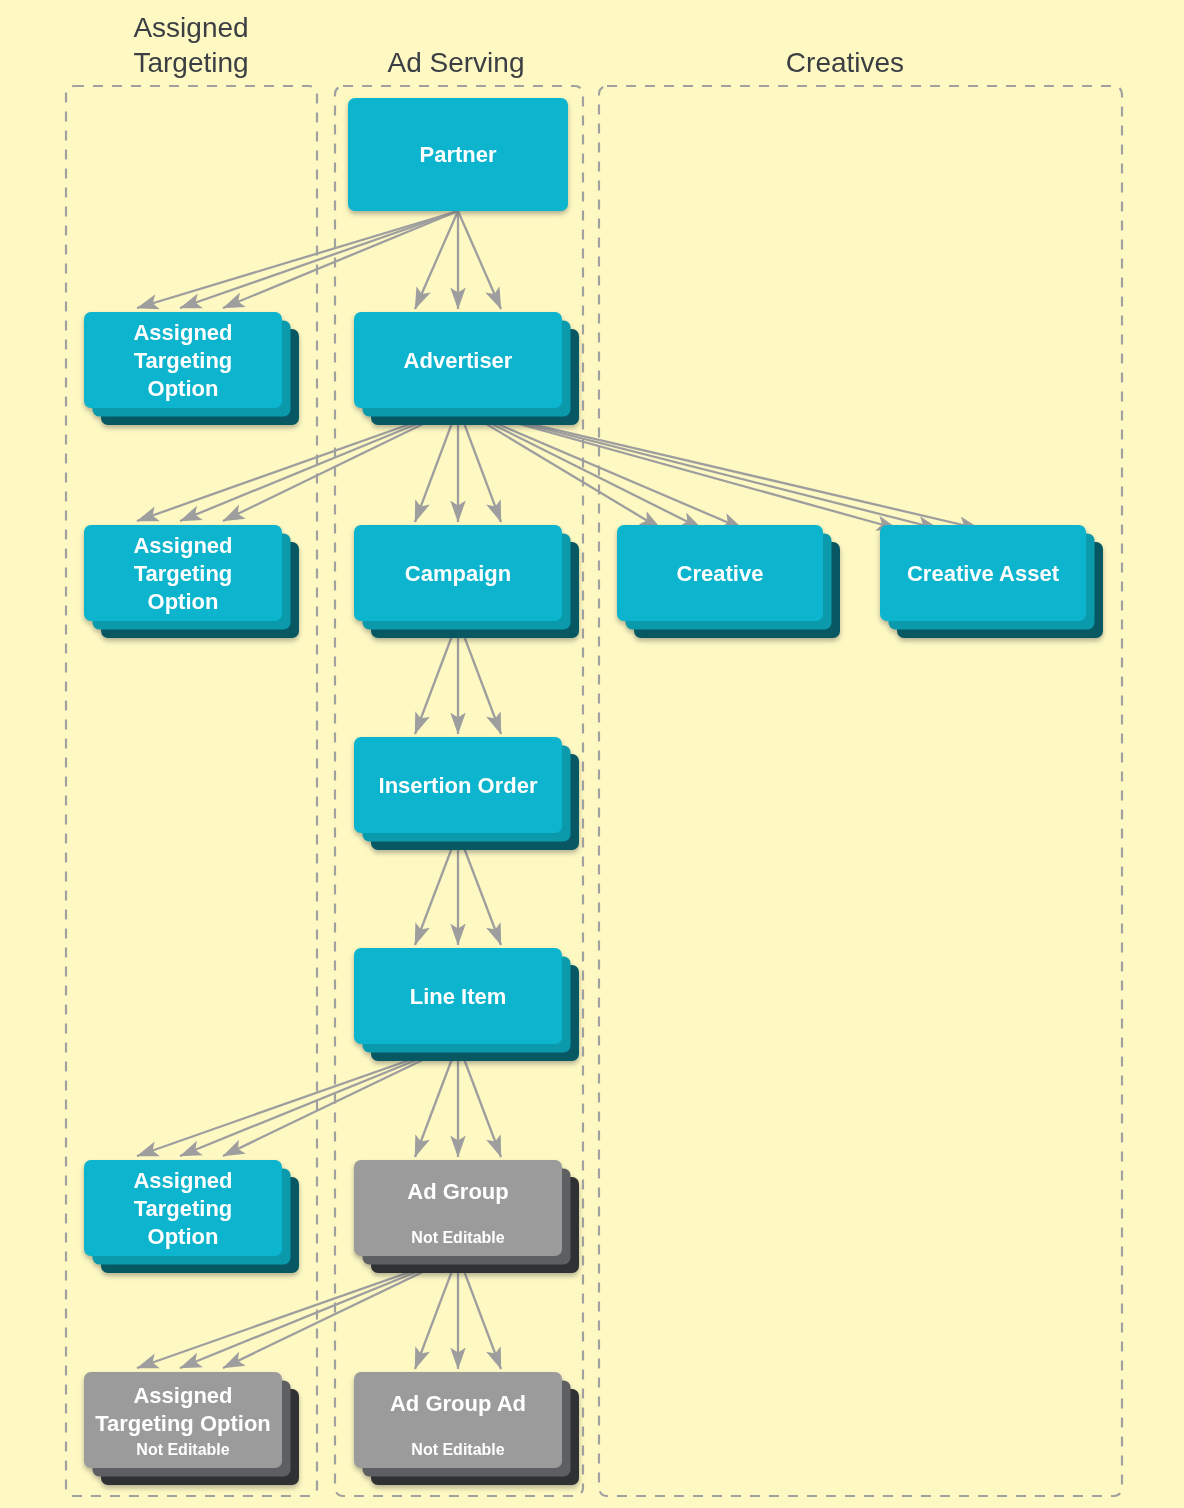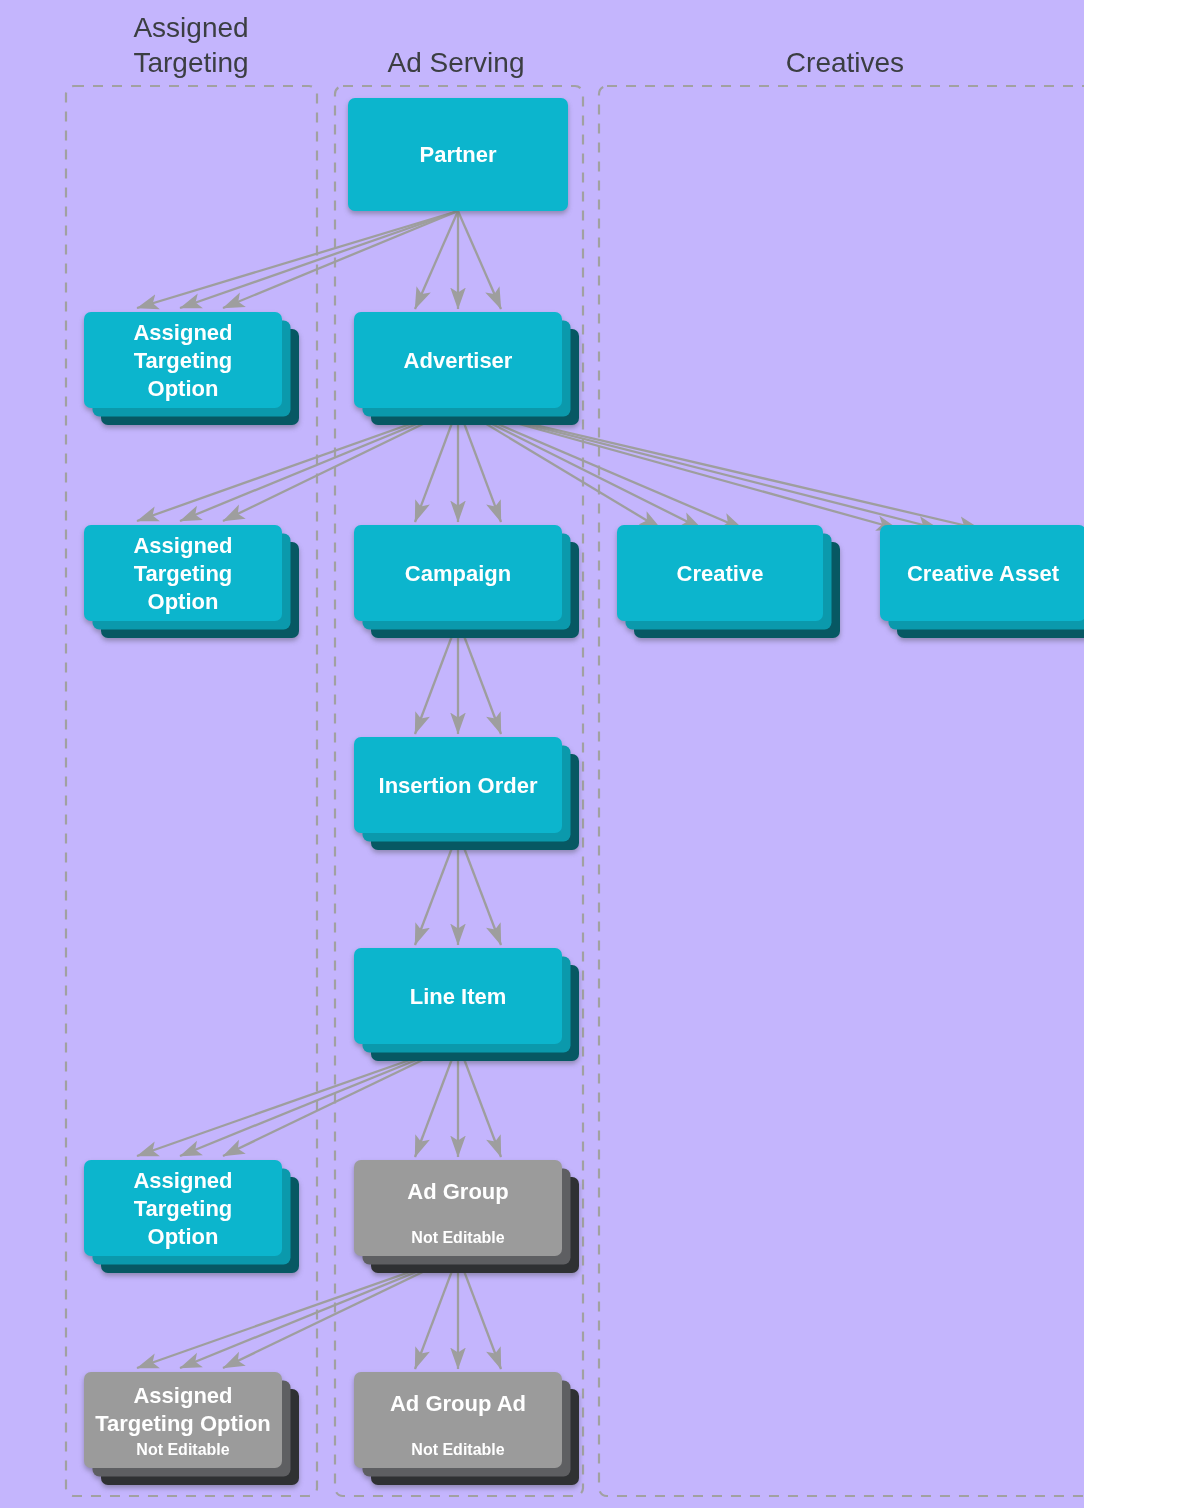--- a/index.html
+++ b/index.html
@@ -1,17 +1,17 @@
 <!DOCTYPE html>
 <html><head>
 <meta charset="utf-8">
 <style>
   html,body{margin:0;padding:0;background:#ffffff;}
   body{font-family:"Liberation Sans","DejaVu Sans",sans-serif;}
-  .canvas{position:relative;width:1084px;height:1508px;background:#c4b5fd;overflow:hidden;}
+  .canvas{position:relative;width:1184px;height:1508px;background:#fef9c3;overflow:hidden;}
   svg{display:block;}
   svg text{font-family:"Liberation Sans","DejaVu Sans",sans-serif;}
   .node{filter:drop-shadow(0 3px 2.5px rgba(60,64,67,.38));}
   .col-header{font-size:28px;font-weight:400;}
   .node-label{font-weight:700;font-size:22px;}
   .node-sublabel{font-weight:700;font-size:16px;}
 </style>
 </head>
 <body>
 

